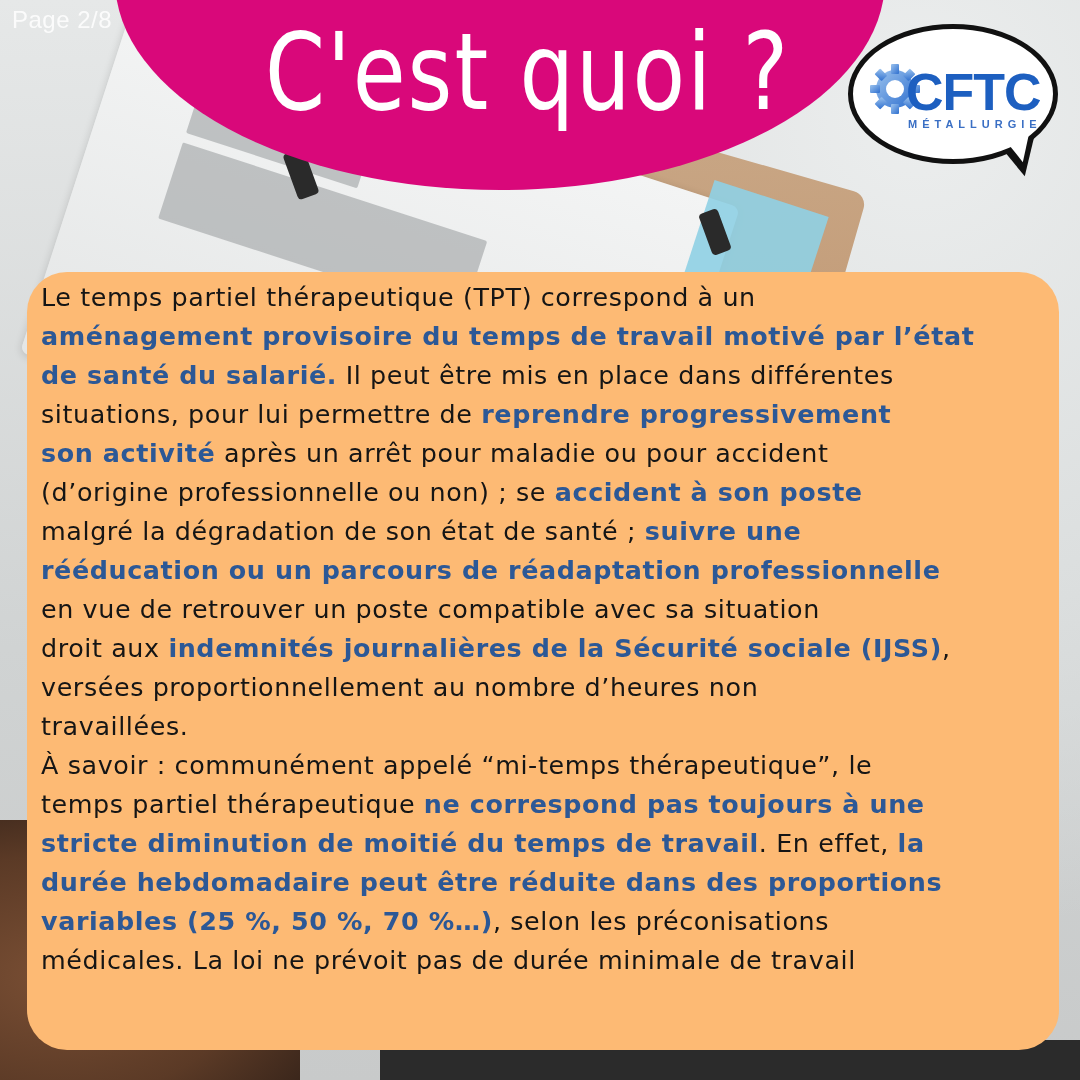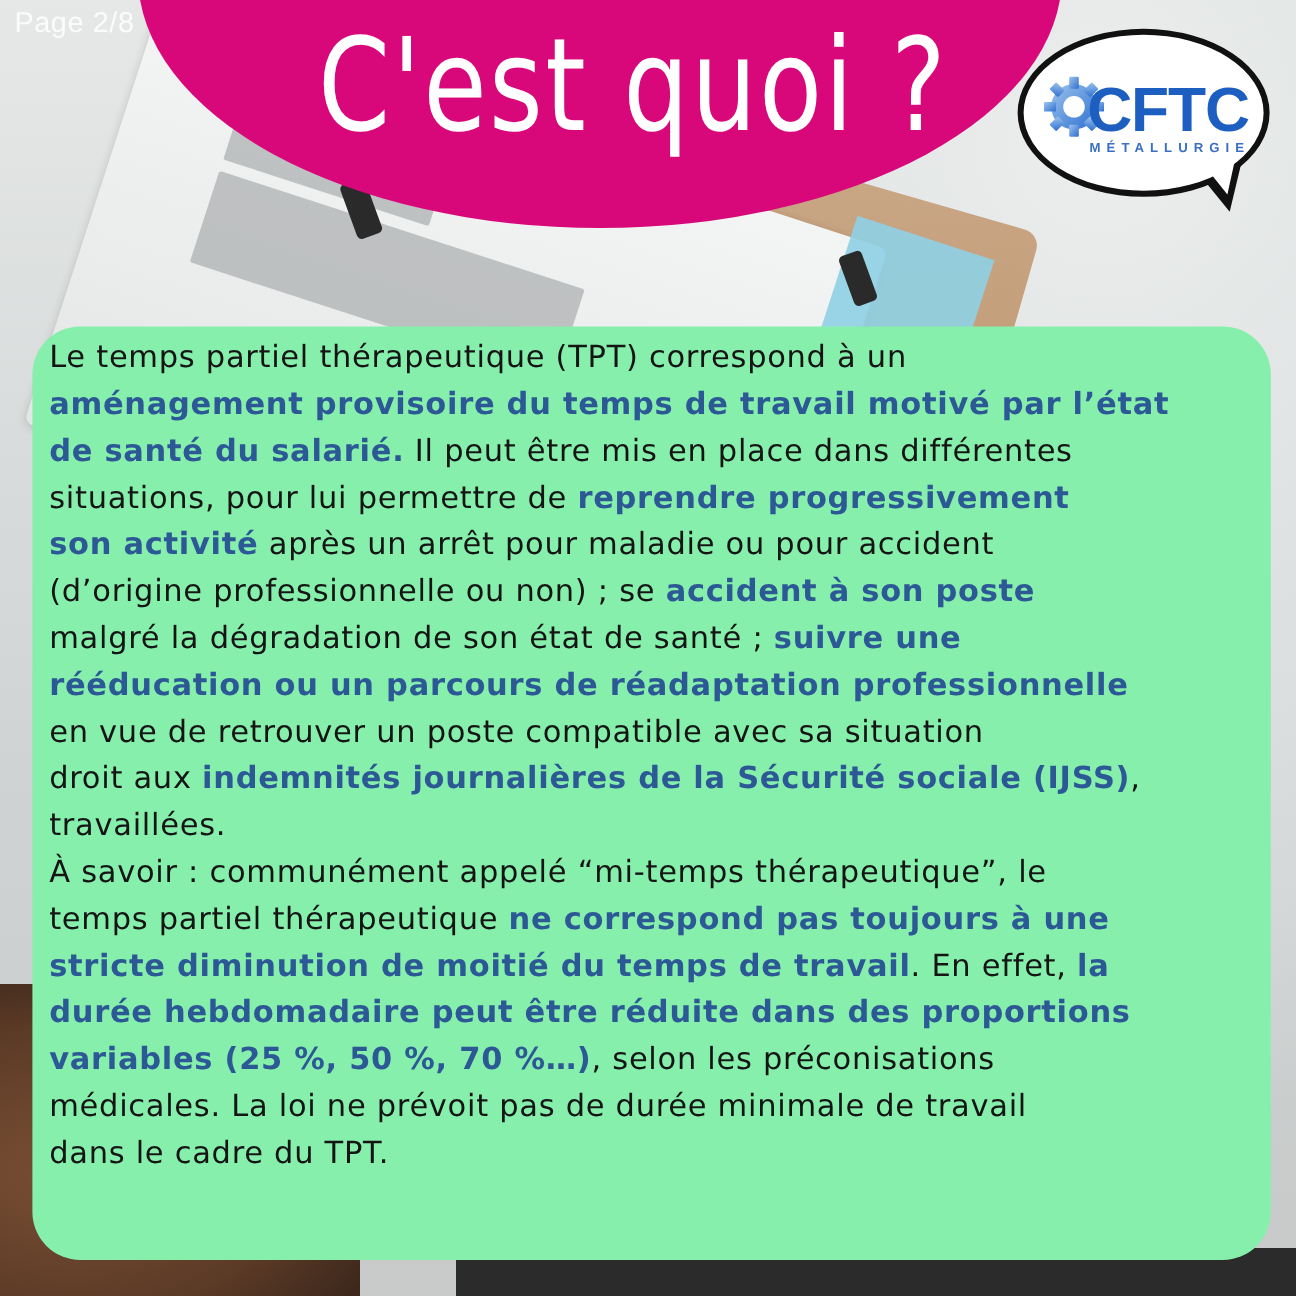--- a/index.html
+++ b/index.html
@@ -78,21 +78,21 @@
     position:absolute; left:906px; top:66px; font-family:"Liberation Sans", sans-serif;
     font-weight:bold; font-size:52px; color:#1d5fc0; letter-spacing:-1px; line-height:1;
   }
   .logo-sub {
     position:absolute; left:908px; top:118px; font-family:"Liberation Sans", sans-serif;
     font-size:11px; color:#3a6fc4; letter-spacing:5px; font-weight:bold;
   }
 
   .card {
     position:absolute; left:27px; top:272px; width:1032px; height:778px;
-    background:#86efac; border-radius:40px; box-sizing:border-box;
+    background:#fdba74; border-radius:40px; box-sizing:border-box;
     padding:6px 14px 0 14px;
   }
   .body-text {
     font-family:"DejaVu Sans", sans-serif; font-size:25.4px; line-height:39px;
     color:#151515; letter-spacing:.6px; margin:0; white-space:normal;
   }
   .hl { color:#2c5896; font-weight:bold; }
   .line { display:block; white-space:nowrap; }
 </style>
 </head>
@@ -148,22 +148,22 @@
       <span class="line"><span>Le temps partiel thérapeutique (TPT) correspond à un</span></span>
       <span class="line"><span class="hl" style="color: rgb(44, 88, 150);">aménagement provisoire du temps de travail motivé par l’état</span></span>
       <span class="line"><span class="hl" style="color: rgb(44, 88, 150);">de santé du salarié.</span><span> Il peut être mis en place dans différentes</span></span>
       <span class="line"><span>situations, pour lui permettre de </span><span class="hl" style="color: rgb(44, 88, 150);">reprendre progressivement</span></span>
       <span class="line"><span class="hl" style="color: rgb(44, 88, 150); text-align: center;">son activité</span><span> après un arrêt pour maladie ou pour accident</span></span>
       <span class="line"><span>(d’origine professionnelle ou non) ; se </span><span class="hl" style="color: rgb(44, 88, 150);">accident à son poste</span></span>
       <span class="line"><span>malgré la dégradation de son état de santé ; </span><span class="hl" style="color: rgb(44, 88, 150);">suivre une</span></span>
       <span class="line"><span class="hl" style="color: rgb(44, 88, 150);">rééducation ou un parcours de réadaptation professionnelle</span></span>
       <span class="line"><span>en vue de retrouver un poste compatible avec sa situation</span></span>
       <span class="line"><span>droit aux </span><span class="hl" style="color: rgb(44, 88, 150); margin-top: 39px;">indemnités journalières de la Sécurité sociale (IJSS)</span><span>,</span></span>
+      <span class="line"><span>versées proportionnellement au nombre d’heures non</span></span>
       <span class="line"><span>travaillées.</span></span>
       <span class="line"><span>À savoir : communément appelé “mi-temps thérapeutique”, le</span></span>
       <span class="line"><span>temps partiel thérapeutique </span><span class="hl" style="color: rgb(44, 88, 150);">ne correspond pas toujours à une</span></span>
       <span class="line"><span class="hl" style="color: rgb(44, 88, 150);">stricte diminution de moitié du temps de travail</span><span>. En effet, </span><span class="hl" style="color: rgb(44, 88, 150);">la</span></span>
       <span class="line"><span class="hl" style="color: rgb(44, 88, 150);">durée hebdomadaire peut être réduite dans des proportions</span></span>
       <span class="line"><span class="hl" style="color: rgb(44, 88, 150);">variables (25 %, 50 %, 70 %…)</span><span>, selon les préconisations</span></span>
       <span class="line"><span>médicales. La loi ne prévoit pas de durée minimale de travail</span></span>
-      <span class="line"><span>dans le cadre du TPT.</span></span>
     </p>
 </div>
 
 </body></html>

